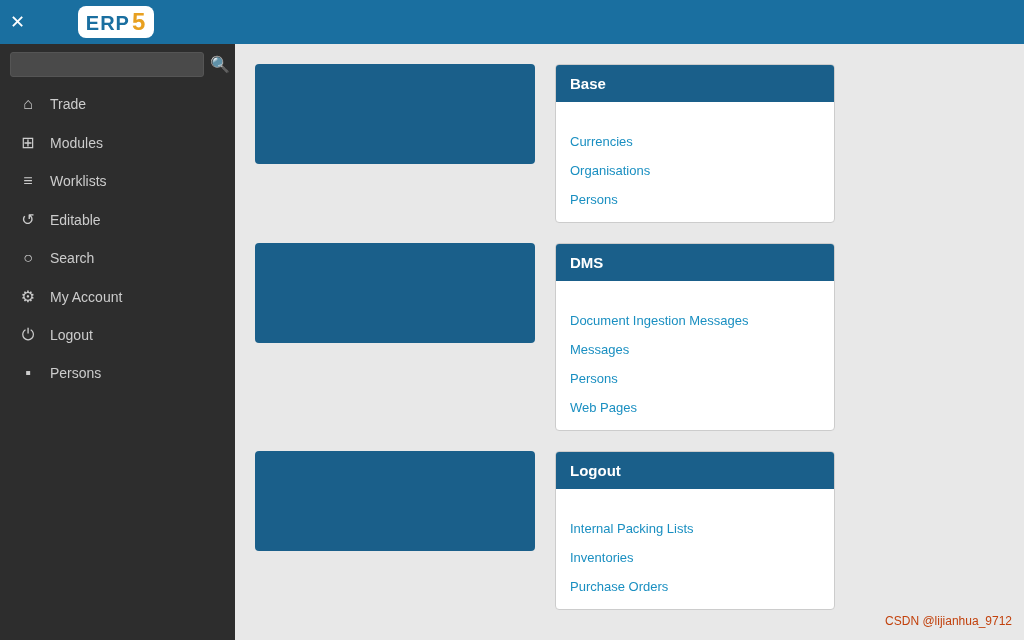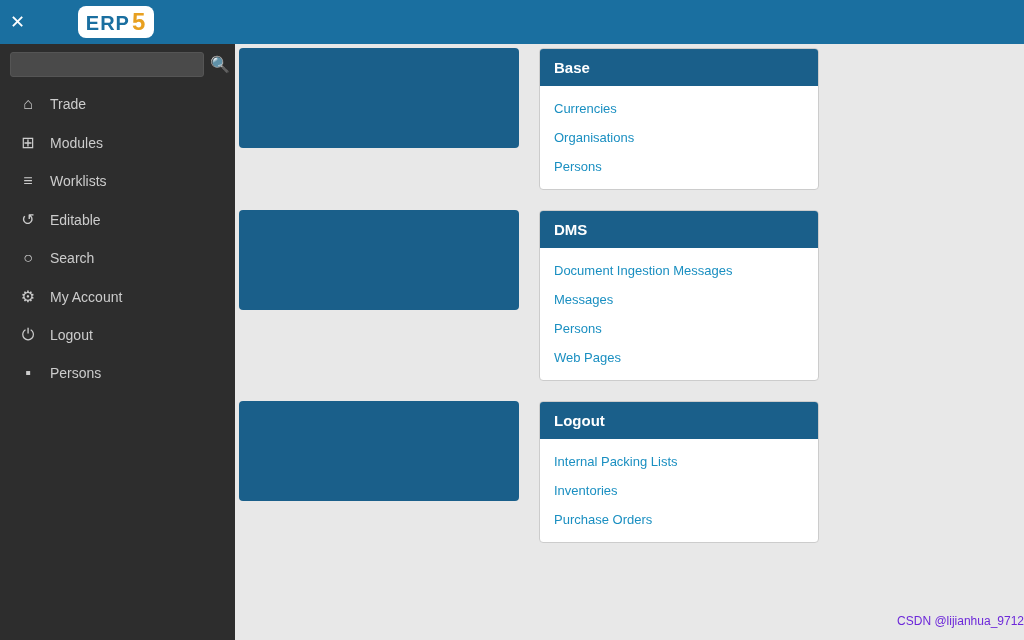--- a/index.html
+++ b/index.html
@@ -118,20 +118,21 @@
     .module-card-header {
       background: #1a5f8a;
       color: #fff;
       padding: 10px 14px;
       font-size: 15px;
       font-weight: bold;
     }
 
     .module-card-body {
       padding: 8px 0;
+      margin-top: 17px;
     }
 
     .module-card-body a {
       display: block;
       padding: 7px 14px;
       color: #1a8fc1;
       text-decoration: none;
       font-size: 13px;
       cursor: pointer;
     }
@@ -139,38 +140,38 @@
     .left-card {
       background: #1a5f8a;
       width: 280px;
       height: 100px;
       border-radius: 4px;
     }
 
     .watermark {
       position: fixed;
       bottom: 12px;
-      right: 0;
-      color: #6d28d9;
+      right: 12px;
+      color: #c2410c;
       font-size: 12px;
       margin-top: 48px;
     }
 
     .main-wrapper {
       display: flex;
       flex-direction: column;
       flex: 1;
       height: 640px;
       overflow: hidden;
     }
 
     .content-scroll {
       flex: 1;
       overflow-y: auto;
-      padding: 4px;
+      padding: 20px;
       background: #e8e8e8;
     }
 
     .row {
       display: flex;
       gap: 20px;
       margin-bottom: 20px;
       align-items: flex-start;
     }
   </style>

